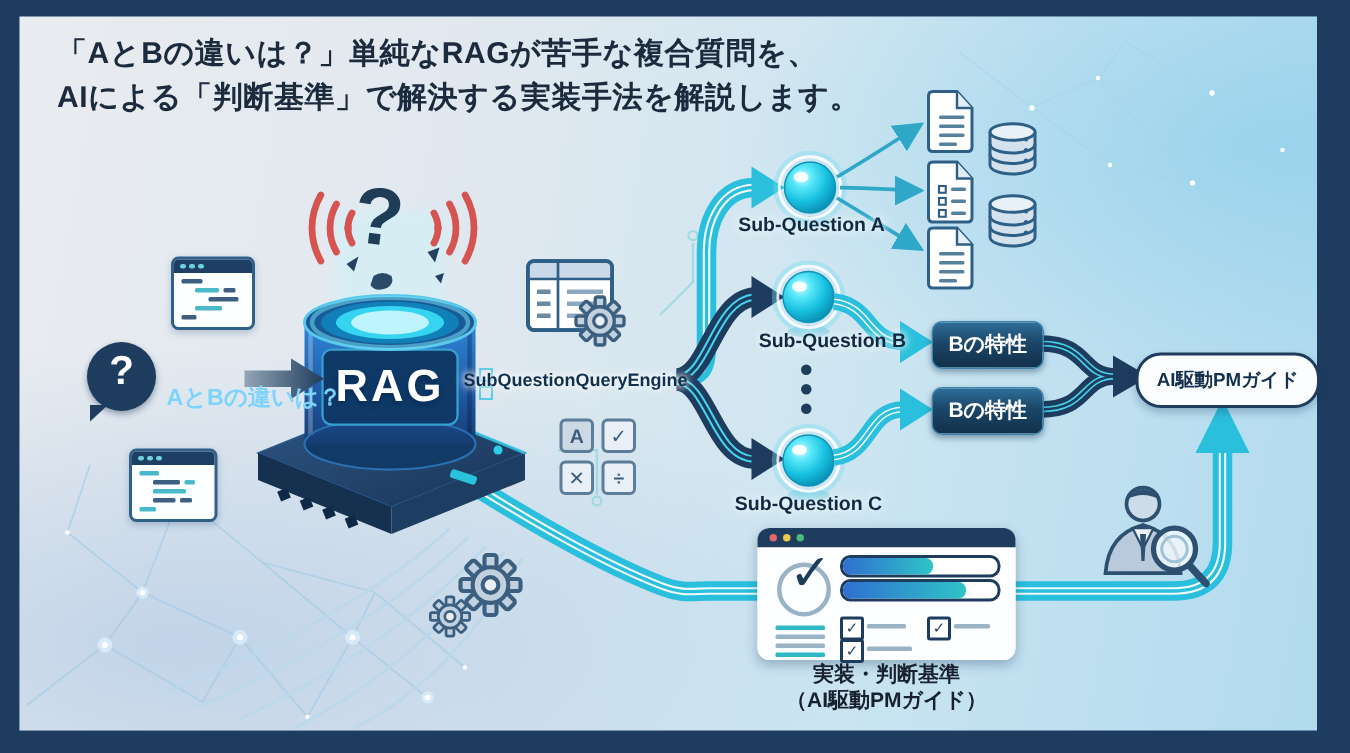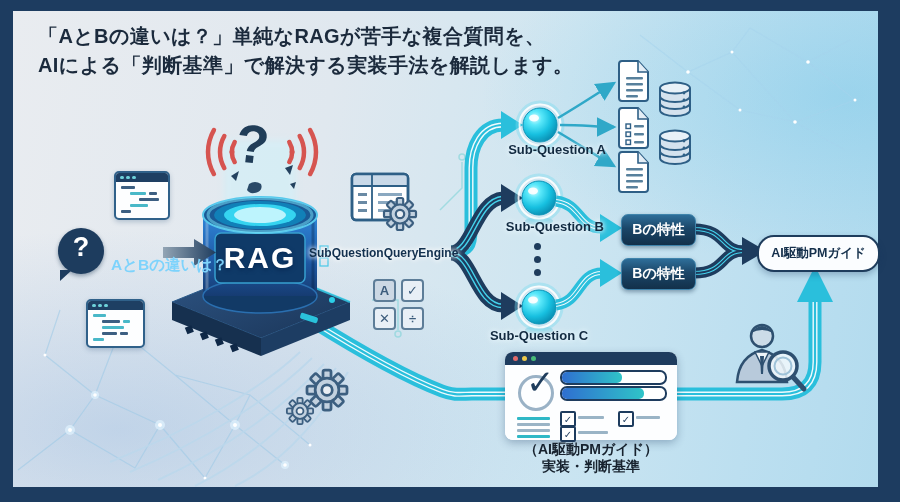--- a/index.html
+++ b/index.html
@@ -18,21 +18,21 @@
   svg.art{position:absolute;left:0;top:0;z-index:2;}
   .ov{position:absolute;z-index:3;}
   .title{left:38px;top:22px;font-size:20px;line-height:29px;font-weight:700;color:#1b2a3c;letter-spacing:0.4px;white-space:nowrap;}
   .query-label{left:111px;top:255px;font-size:15.5px;font-weight:800;color:#7dd3fc;white-space:nowrap;}
   .rag-label{left:215px;top:233px;width:90px;height:50px;display:flex;align-items:center;justify-content:center;
     font-size:30px;font-weight:800;color:#fff;letter-spacing:2px;text-shadow:0 2px 4px rgba(0,30,70,.55);}
   .engine-label{left:309px;top:246px;font-size:12px;font-weight:800;color:#12304e;white-space:nowrap;
     text-shadow:0 0 4px #fff,0 0 7px #fff;}
   .subq{font-size:13px;font-weight:800;color:#122a40;width:130px;text-align:center;white-space:nowrap;
     text-shadow:0 0 4px #eaf6ff,0 0 7px #eaf6ff;}
-  .sq-a{left:476px;top:142px;margin-left:16px;} .sq-b{left:474px;top:219px;text-align:right;} .sq-c{left:474px;top:328px;}
+  .sq-a{left:476px;top:142px;} .sq-b{left:474px;top:219px;text-align:right;} .sq-c{left:474px;top:328px;}
   .vdots{left:534px;top:243px;display:flex;flex-direction:column;gap:6px;}
   .vdots i{width:7px;height:7px;border-radius:50%;background:#1e3c5c;}
   .feature{left:621px;width:73px;height:30px;border-radius:7px;
     background:linear-gradient(180deg,#2e6e99 0%,#1b4668 45%,#12304a 100%);
     border:1px solid #3f84ac;display:flex;align-items:center;justify-content:center;
     color:#fff;font-size:14px;font-weight:800;box-shadow:0 2px 4px rgba(10,40,70,.4);}
   .ft-a{top:214px;} .ft-b{top:258px;}
   .answer{left:757px;top:235px;width:119px;height:33px;background:#fbfdff;border:2.5px solid #1e3c5c;border-radius:17px;
     display:flex;align-items:center;justify-content:center;font-size:12.5px;font-weight:800;color:#15304c;
     box-shadow:0 3px 6px rgba(20,50,90,.28);white-space:nowrap;}
@@ -470,15 +470,15 @@
     <div class="cb" style="left:55px;top:46px;">✓</div>
     <div class="ln" style="left:73px;top:51px;width:26px;"></div>
     <div class="cb" style="left:113px;top:46px;">✓</div>
     <div class="ln" style="left:131px;top:51px;width:24px;"></div>
     <div class="cb" style="left:55px;top:61px;">✓</div>
     <div class="ln" style="left:73px;top:66px;width:30px;"></div>
   </div>
 </div>
 
 <div class="ov caption">
+  <div>実装・判断基準</div>
   <div>（AI駆動PMガイド）</div>
-  <div>実装・判断基準</div>
 </div>
 
 </body></html>

